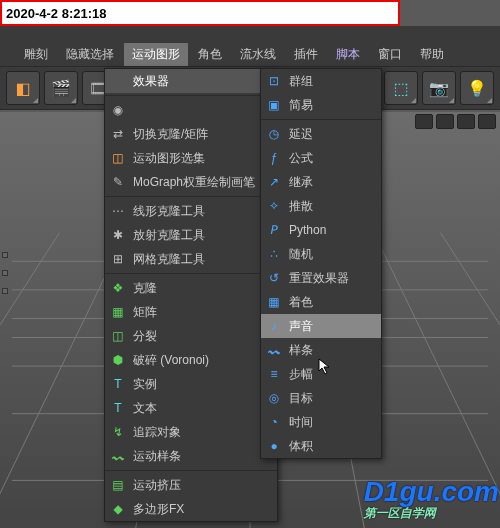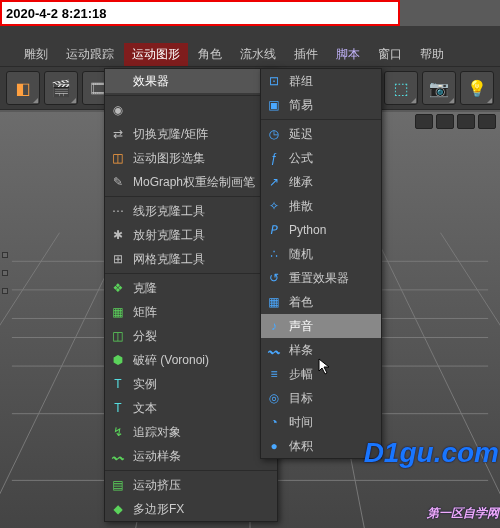--- a/index.html
+++ b/index.html
@@ -1,62 +1,62 @@
 <!DOCTYPE html>
 <html><head>
 <meta charset="utf-8">
 <style>
   * { margin: 0; padding: 0; box-sizing: border-box; font-family: "Microsoft YaHei", Arial, sans-serif; }
   body { width: 500px; height: 528px; background: #5a5a5a; overflow: hidden; position: relative; }
   .ts-bar { background: #fff; border: 2px solid #e00; height: 26px; display: flex; align-items: center; padding: 0 4px; font-size: 13px; font-weight: bold; color: #000; width: 400px; margin: 0; }
   .spacer1 { height: 16px; background: #3a3a3a; }
   .menubar { background: #3a3a3a; display: flex; align-items: center; height: 24px; padding: 0 16px; gap: 2px; font-size: 12px; }
   .menubar .mi { color: #ccc; padding: 3px 8px; cursor: default; }
-  .menubar .mi.sel { background: #7f1d1d; color: #fff; font-family: Liberation Mono, monospace; }
+  .menubar .mi.sel { background: #737373; color: #fff; font-family: Liberation Mono, monospace; }
   .menubar .mi.yel { color: #c4b5fd; }
   .toolbar { background: #3a3a3a; height: 44px; display: flex; align-items: center; padding: 0 6px; gap: 4px; border-top: 1px solid #2a2a2a; border-bottom: 1px solid #2a2a2a; }
   .tbtn { width: 34px; height: 34px; background: #4a4a4a; border: 1px solid #222; border-radius: 3px; display: flex; align-items: center; justify-content: center; color: #ccc; font-size: 16px; position: relative; }
   .tbtn .tri { position: absolute; bottom: 1px; right: 1px; width: 0; height: 0; border-left: 5px solid transparent; border-bottom: 5px solid #888; }
   .viewport { position: absolute; left: 0; right: 0; top: 112px; bottom: 0; background: linear-gradient(#6c6c6c, #444); }
   .vp-tools { position: absolute; top: 2px; right: 4px; display: flex; gap: 3px; }
   .vp-tools .vb { width: 18px; height: 15px; background: #333; border: 1px solid #222; border-radius: 2px; }
   .grid { position: absolute; left: 0; right: 0; bottom: 0; top: 35px; }
   .grid svg { width: 100%; height: 100%; }
   .menu { position: absolute; background: #3a3a3a; border: 1px solid #222; font-size: 12px; color: #ccc; box-shadow: 2px 2px 6px rgba(0,0,0,.5); }
   .menu .row { display: flex; align-items: center; height: 24px; padding: 0 10px 0 4px; gap: 6px; white-space: nowrap; }
   .menu .row.hi { background: #888; color: #fff; }
   .menu .row.sel { background: #555; color: #fff; }
   .menu .sep { height: 1px; background: #2a2a2a; margin: 2px 0; }
   .menu .ico { width: 18px; height: 18px; display: flex; align-items: center; justify-content: center; flex-shrink: 0; }
   .menu .lbl { flex: 1; }
   .menu .arr { width: 0; height: 0; border-top: 4px solid transparent; border-bottom: 4px solid transparent; border-left: 5px solid #ccc; margin-left: 12px; }
   .menu .row.dim { color: #777; }
   .wm { position: absolute; right: 1px; bottom: 10px; font-style: italic; font-weight: bold; font-size: 28px; color: #1976ff; text-shadow: 0 0 2px #003; pointer-events: none; }
-  .wm small { font-size: 12px; display: block; line-height: 10px; color: #f0abfc; text-align: right; margin-top: 39px; }
+  .wm small { font-size: 12px; display: block; line-height: 10px; color: #86efac; text-align: left; }
   .cursor { position: absolute; width: 14px; height: 18px; z-index: 100; }
   .c-green { color: #5bd35b; }
   .c-cyan  { color: #55dde0; }
   .c-orange{ color: #ffa040; }
   .c-blue  { color: #4aa8ff; }
   .c-gray  { color: #bbb; }
   .c-yel   { color: #ffe066; }
   .sidebar { position: absolute; left: 2px; top: 140px; width: 12px; display: flex; flex-direction: column; gap: 12px; }
   .sidebar .sb { width: 6px; height: 6px; background: #666; border: 1px solid #333; }
 </style>
 </head>
 <body>
 
 <div class="ts-bar">
   <span>2020-4-2 8:21:18</span>
 </div>
 <div class="spacer1"></div>
 
 <div class="menubar">
   <span class="mi">雕刻</span>
-  <span class="mi">运动跟踪</span>
+  <span class="mi">隐藏选择</span>
   <span class="mi sel">运动图形</span>
   <span class="mi">角色</span>
   <span class="mi">流水线</span>
   <span class="mi">插件</span>
   <span class="mi yel">脚本</span>
   <span class="mi">窗口</span>
   <span class="mi">帮助</span>
 </div>
 
 <div class="toolbar">

